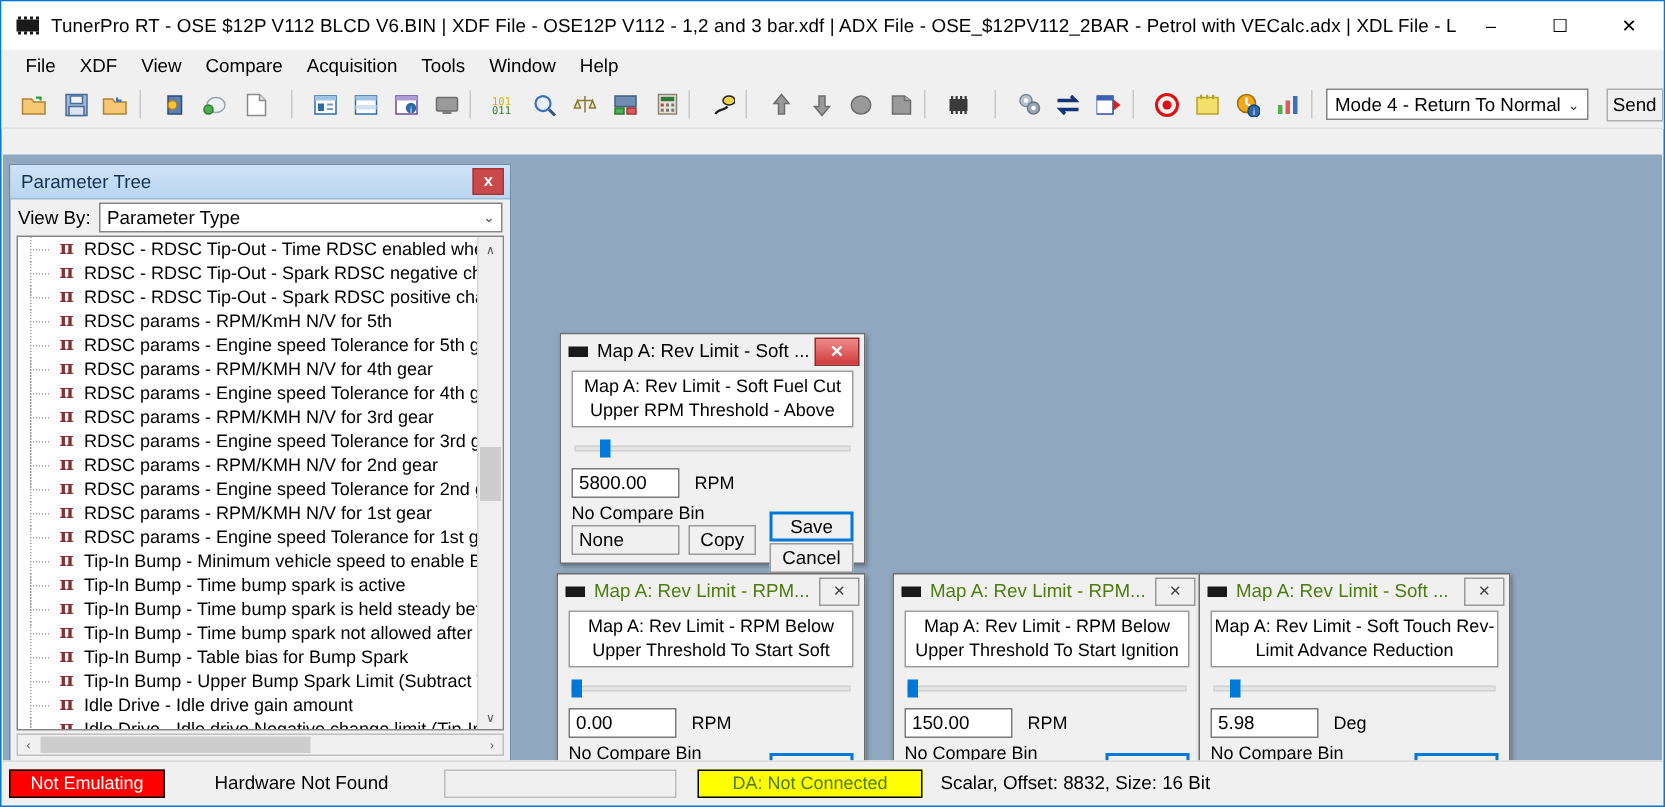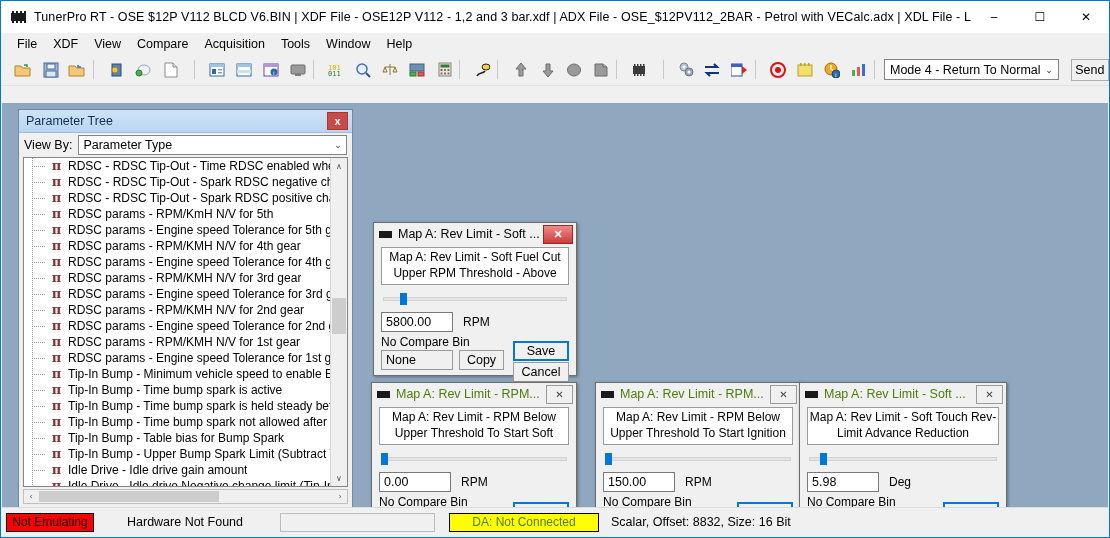--- a/index.html
+++ b/index.html
@@ -43,21 +43,21 @@
   .combo .chev{width:17px;text-align:center;font-size:9px;color:#333;}
   .sendbtn{width:77px;height:22px;background:#f0f0f0;border:1px solid #adadad;
            font-size:12.5px;display:flex;align-items:center;justify-content:center;
            margin-left:12px;box-sizing:border-box;}
 
   
   .client{position:absolute;left:1px;top:102px;right:1px;bottom:30px;
           background:#8fa8bf;overflow:hidden;}
 
   
-  .ptpanel{position:absolute;left:16px;top:6px;width:335px;height:400px;
+  .ptpanel{position:absolute;left:4px;top:6px;width:335px;height:400px;
            background:#f0f0f0;border:1px solid #6d8ba5;box-sizing:border-box;
            display:flex;flex-direction:column;}
   .pthead{height:22px;background:linear-gradient(#cfe3f7,#b9d5ef);
           display:flex;align-items:center;padding-left:7px;
           border-bottom:1px solid #9dbcd8;}
   .pthead .t{font-size:12.5px;flex:1 1 auto;color:#11314f;}
   .ptclose{width:19px;height:16px;background:#c84a4a;color:#fff;font-size:11px;
            display:flex;align-items:center;justify-content:center;margin-right:4px;
            border:1px solid #a83535;font-weight:bold;}
   .ptviewby{height:24px;display:flex;align-items:center;padding:0 5px;gap:6px;}
@@ -130,21 +130,21 @@
        display:flex;align-items:center;justify-content:center;box-sizing:border-box;}
   .btn.copy{width:45px;margin-left:6px;}
   .btn.save{width:56px;border:2px solid #0078d7;font-weight:normal;}
   .btn.cancel{width:56px;}
   .rightcol{position:absolute;right:7px;}
 
   
   .status{position:absolute;left:1px;right:1px;bottom:1px;height:28px;
           background:#f0f0f0;display:flex;align-items:center;
           border-top:1px solid #dcdcdc;}
-  .st-emu{width:88px;height:19px;background:#ff0000;color:#000000;font-size:12px;
+  .st-emu{width:104px;height:19px;background:#ff0000;color:#ffffff;font-size:12px;
           border:1px solid #000;display:flex;align-items:center;justify-content:center;
           margin-left:4px;box-sizing:border-box;}
   .st-hw{width:182px;text-align:center;font-size:12.5px;}
   .st-blank{width:155px;height:19px;background:#f0f0f0;border:1px solid #bdbdbd;
             margin-left:4px;box-sizing:border-box;}
   .st-da{width:150px;height:19px;background:#ffff00;color:#4d7c0f;font-size:12px;
          border:1px solid #000;display:flex;align-items:center;justify-content:center;
          margin-left:14px;box-sizing:border-box;}
   .st-info{margin-left:12px;font-size:12.5px;}
 </style>

